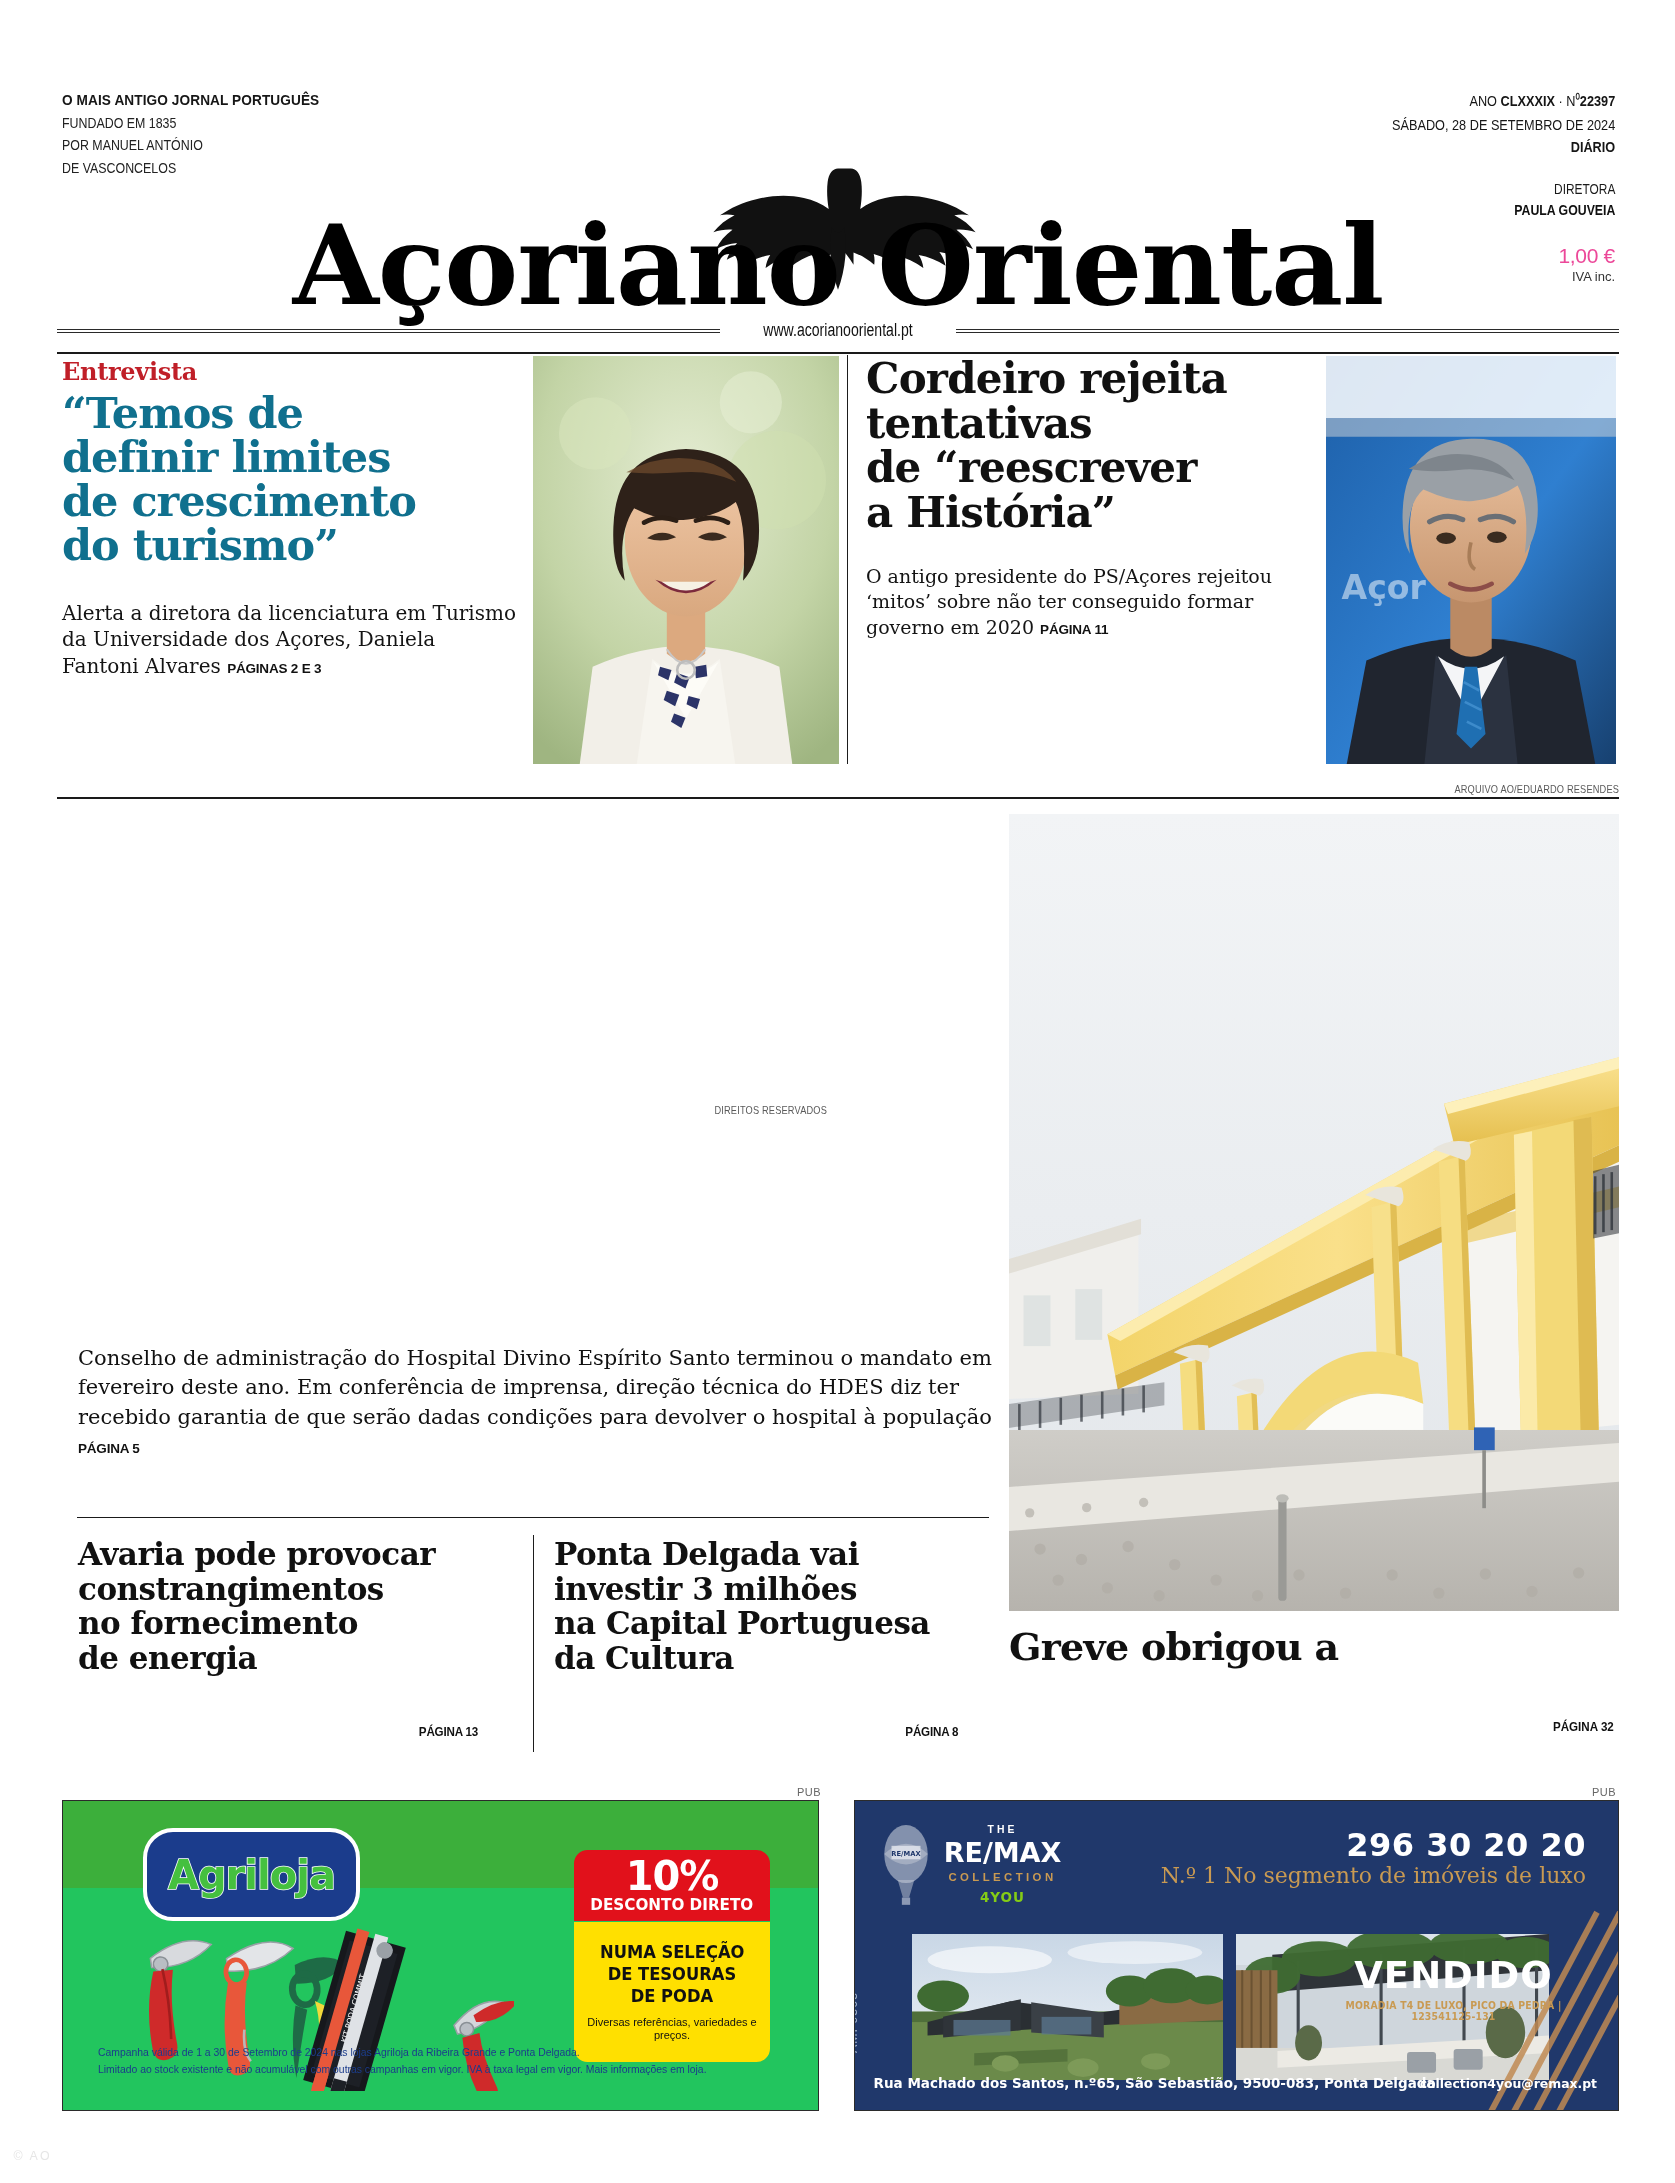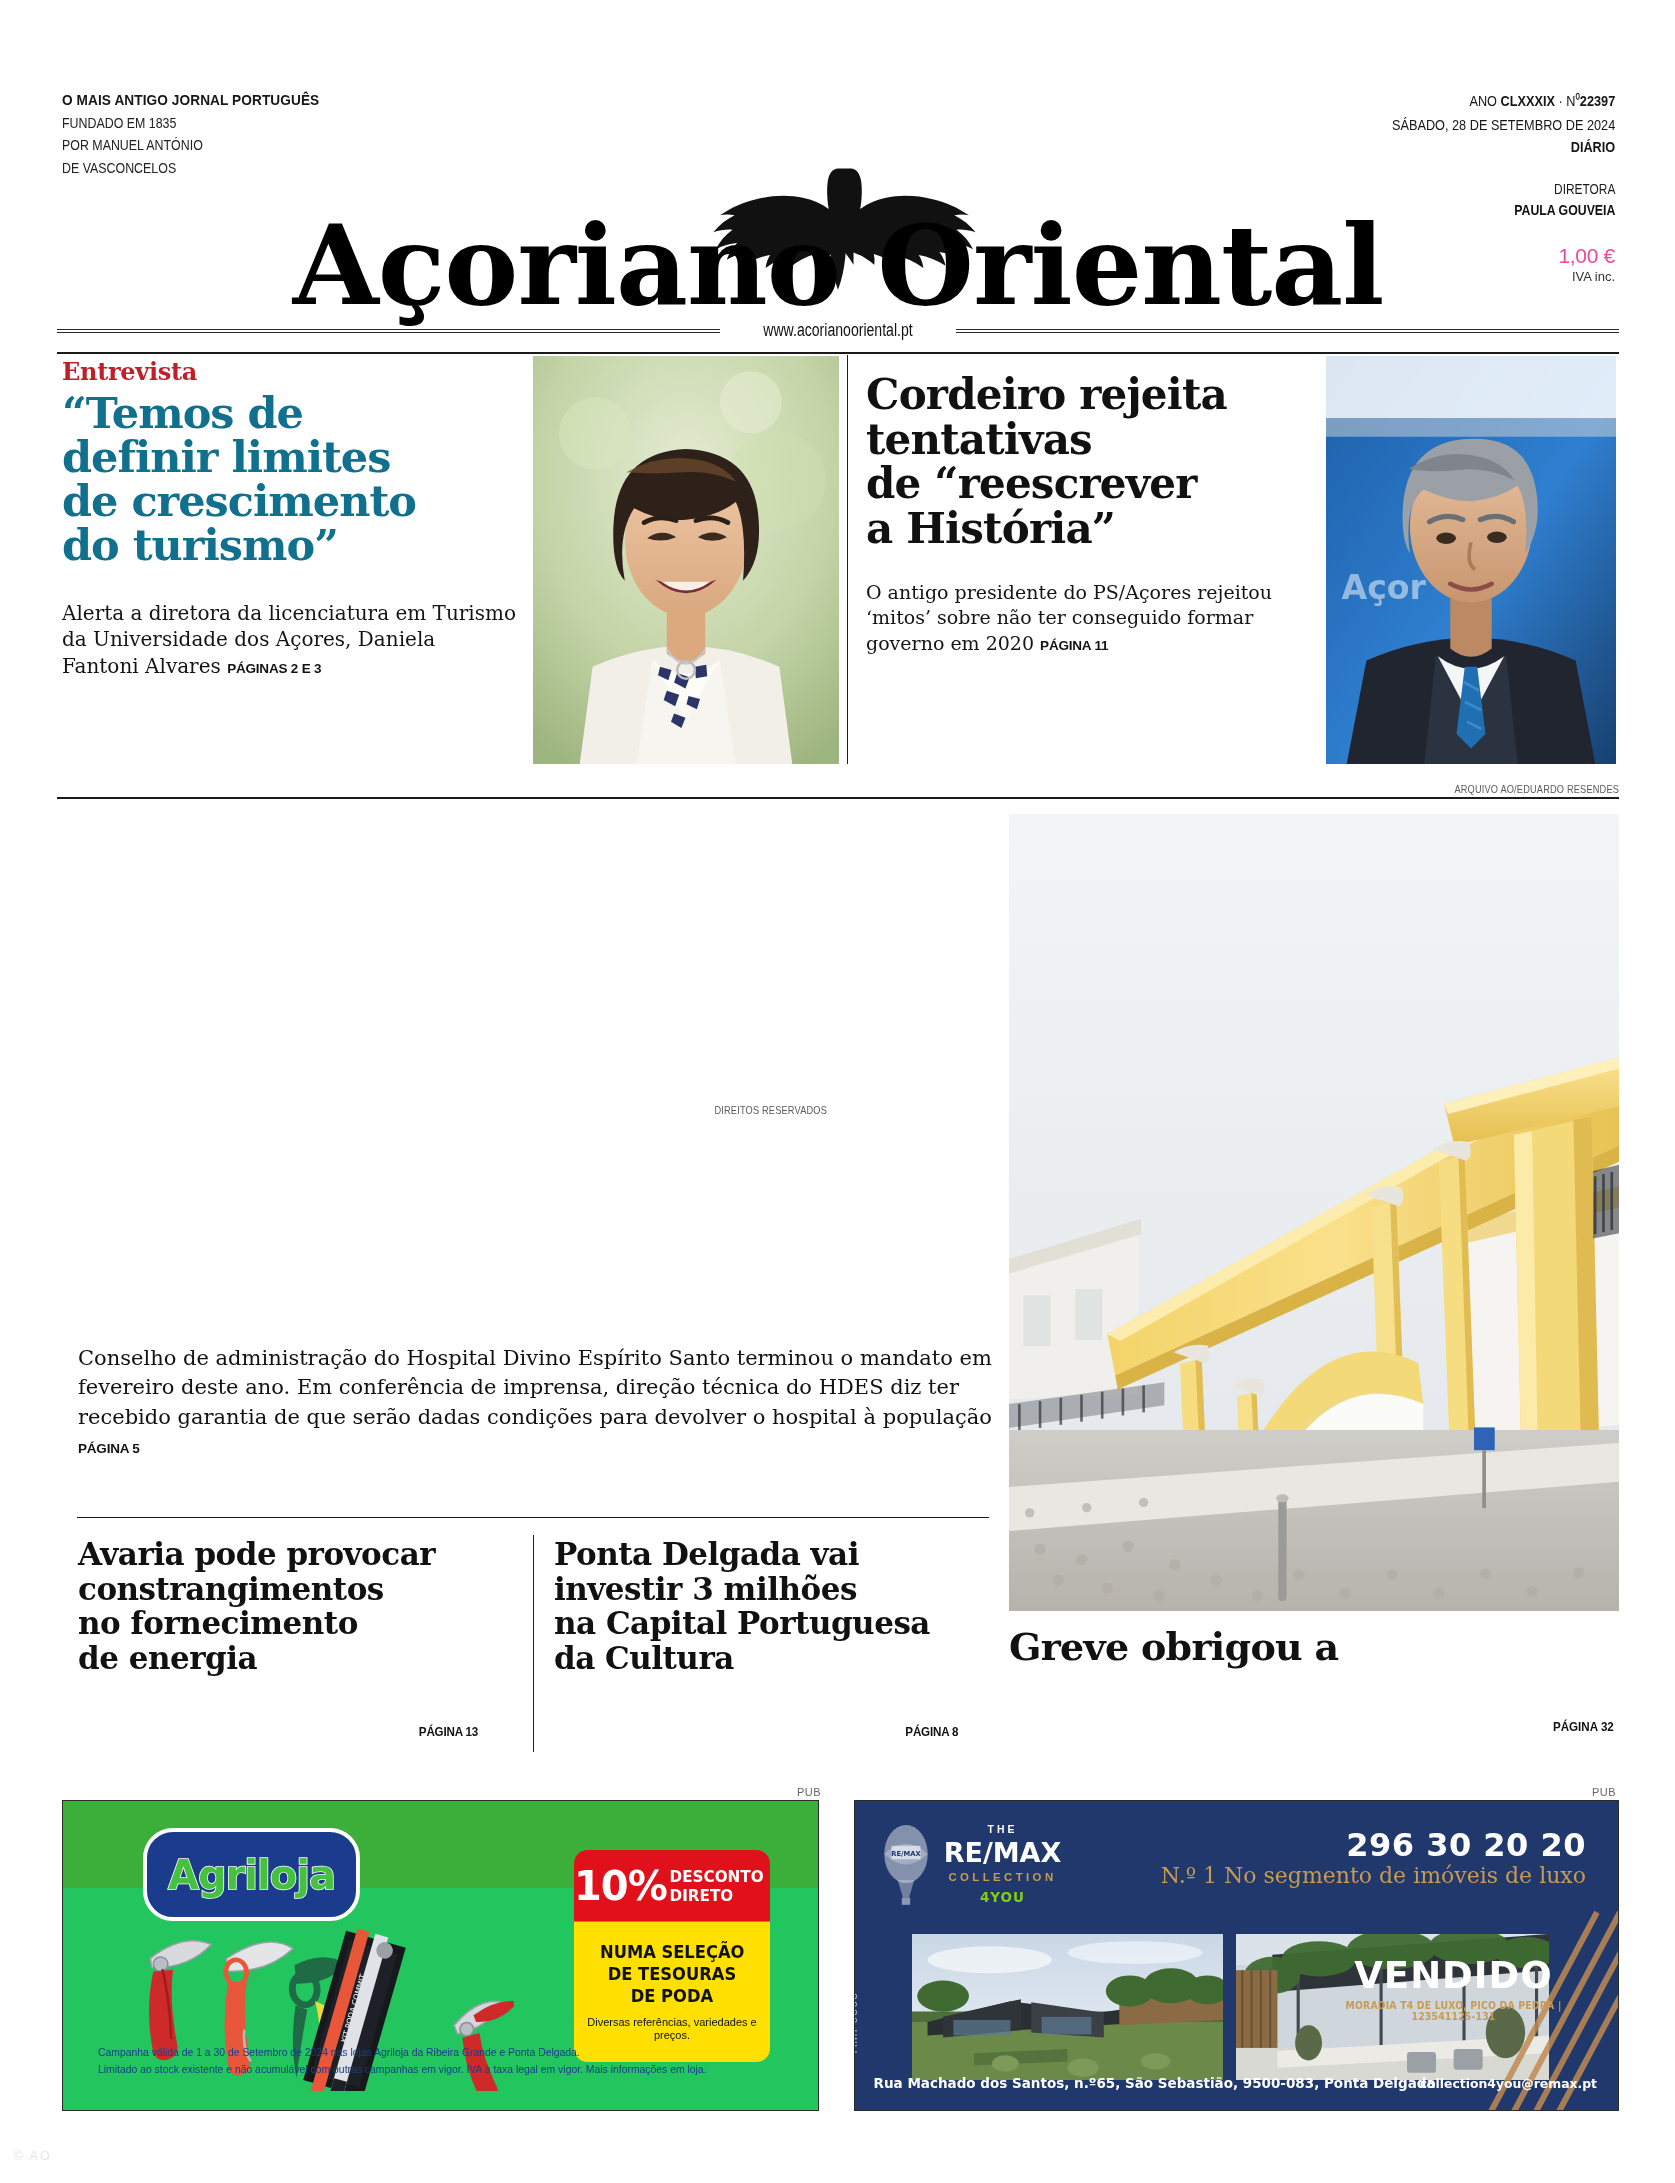--- a/index.html
+++ b/index.html
@@ -72,21 +72,21 @@
             display:inline; transform:scaleX(0.86); }
 
   .photo { position:absolute; background:#dcdcdc; overflow:hidden; }
   .credit { position:absolute; font-size:11px; color:#5a5a5a; letter-spacing:0.2px;
             transform:scaleX(0.84); transform-origin:right center; white-space:nowrap; }
 
   .tz-mid { position:absolute; left:533px; top:-1px; width:306px; height:408px; }
 
   .vline { position:absolute; width:1px; background:#1d1d1d; }
 
-  .tz-right { position:absolute; left:866px; top:16px; width:456px; }
+  .tz-right { position:absolute; left:866px; top:0px; width:456px; }
   .tz-right .hl { color:#111; font-family:"DejaVu Serif", serif; font-weight:700;
                   font-size:42px; line-height:1.06; letter-spacing:-0.8px; }
   .tz-right .sub { margin-top:29px; font-family:"DejaVu Serif", serif; font-size:19px;
                    line-height:1.33; color:#141414; }
 
   .tz-photo2 { position:absolute; left:1326px; top:-1px; width:290px; height:408px; }
 
   
   .main-rule { position:absolute; left:57px; top:797px; width:1562px;
                border-top:2.6px solid #1a1a1a; }
@@ -125,21 +125,21 @@
              border:1px solid #2b2b2b; background:#22c55e; overflow:hidden; }
   .ad-green { position:absolute; left:0; top:0; width:100%; height:87px; background:#3CAF3B; }
   .agri-logo { position:absolute; left:80px; top:27px; width:217px; height:93px;
                background:#1B3C8C; border-radius:30px; border:4.7px solid #fff;
                display:flex; align-items:center; justify-content:center; }
   .agri-logo span { font-family:"DejaVu Sans", sans-serif; font-weight:700;
                     font-size:40px; color:#45C03F; letter-spacing:-1px;
                     -webkit-text-stroke:1.6px #ffffff; paint-order:stroke fill; }
   .promo-red { position:absolute; right:48px; top:49px; width:196px; height:71px;
                background:#E1111B; border-radius:13.5px 13.5px 0 0;
-               display:flex; flex-direction:row; align-items:center; justify-content:center; }
+               display:flex; flex-direction:column; align-items:center; justify-content:center; }
   .promo-red .pct { font-family:"DejaVu Sans", sans-serif; font-weight:700; font-size:40px;
                     color:#fff; line-height:0.95; letter-spacing:-1px; }
   .promo-red .dd { font-family:"DejaVu Sans", sans-serif; font-weight:700; font-size:16px;
                    color:#fff; letter-spacing:0px; transform:scaleX(0.95); }
   .promo-yellow { position:absolute; right:48px; top:121px; width:196px; height:140px;
                   background:#FFE000; border-radius:0 0 13.5px 13.5px;
                   display:flex; flex-direction:column; align-items:center;
                   justify-content:center; padding:5.2px 4.1px; }
   .promo-yellow .ln { font-family:"DejaVu Sans", sans-serif; font-weight:700;
                       font-size:17px; color:#111; line-height:1.30; text-align:center;

